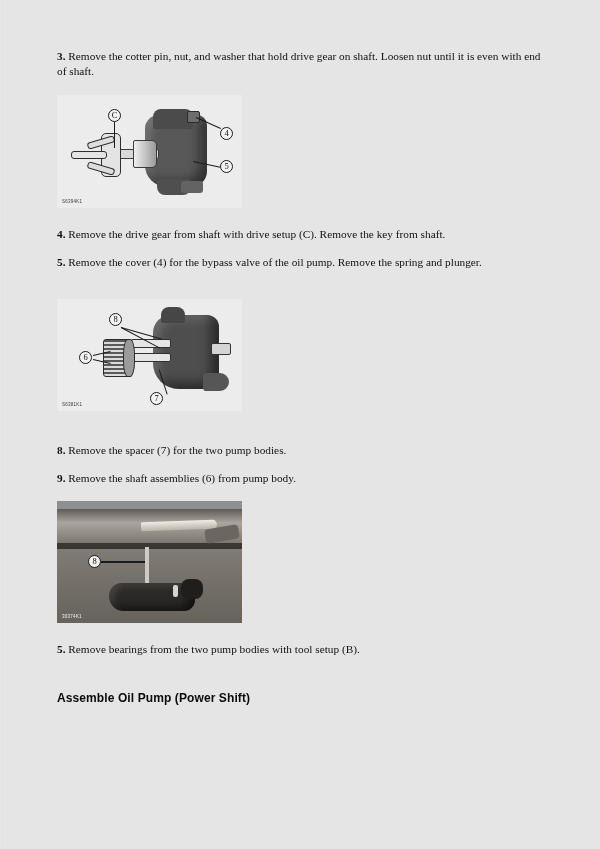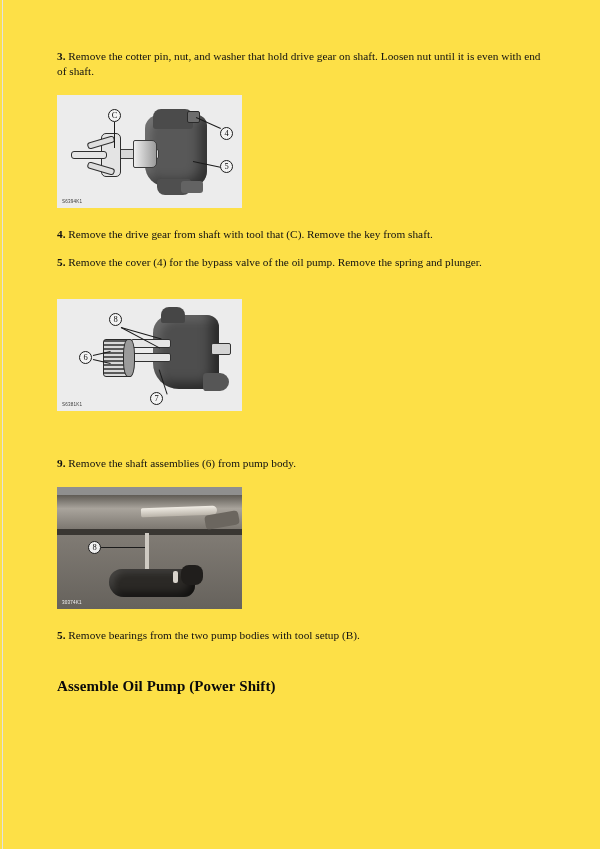--- a/index.html
+++ b/index.html
@@ -4,21 +4,21 @@
 <style>
   html, body {
     margin: 0;
     padding: 0;
     background: #ffffff;
   }
   .page {
     position: relative;
     width: 600px;
     height: 849px;
-    background: #fde047;
+    background: #e5e5e5;
     overflow: hidden;
     font-family: "Liberation Serif", "DejaVu Serif", serif;
     color: #101010;
   }
   
   .scan-edge {
     position: absolute;
     left: 2px;
     top: 0;
     width: 1px;
@@ -308,23 +308,23 @@
   .f3-pin {
     position: absolute;
     left: 116px; top: 84px;
     width: 5px; height: 12px;
     background: #d8d3cb;
     border-radius: 2px;
   }
 
   
   .heading {
-    font-family: Liberation Serif, serif;
+    font-family: Liberation Sans, sans-serif;
     font-weight: bold;
-    font-size: 15px;
+    font-size: 12px;
     letter-spacing: .1px;
     color: #0a0a0a;
   }
 
   
   .watermark {
     position: absolute;
     left: 36px;
     top: 401px;
     width: 534px;
@@ -376,21 +376,21 @@
       <div class="leader" style="left:136px; top:66px; width:28px; height:1.3px; transform:rotate(12deg); transform-origin:left center;"></div>
       <div class="callout" style="left:163px; top:65px;">5</div>
 
       <div class="fig-code">S6394K1</div>
     </div>
 
     <div class="gap-lg"></div>
 
     <p class="step">
       <span class="num">4.</span>
-      <span>Remove the drive gear from shaft with tool that (C). Remove the key from shaft.</span>
+      <span>Remove the drive gear from shaft with drive setup (C). Remove the key from shaft.</span>
     </p>
 
     <div class="gap-sm"></div>
 
     <p class="step">
       <span class="num">5.</span>
       <span>Remove the cover (4) for the bypass valve of the oil pump. Remove the spring and plunger.</span>
     </p>
 
     <div class="gap-sm"></div>
@@ -420,20 +420,24 @@
       <div class="callout" style="left:93px; top:93px;">7</div>
 
       <div class="fig-code">S6381K1</div>
     </div>
 
     <div class="gap-lg"></div>
 
 
     <div class="gap-sm"></div>
 
+    <p class="step">
+      <span class="num">8.</span>
+      <span>Remove the spacer (7) for the two pump bodies.</span>
+    </p>
 
     <div class="gap-sm"></div>
 
     <p class="step">
       <span class="num">9.</span>
       <span>Remove the shaft assemblies (6) from pump body.</span>
     </p>
 
     <div class="gap-md"></div>
 

